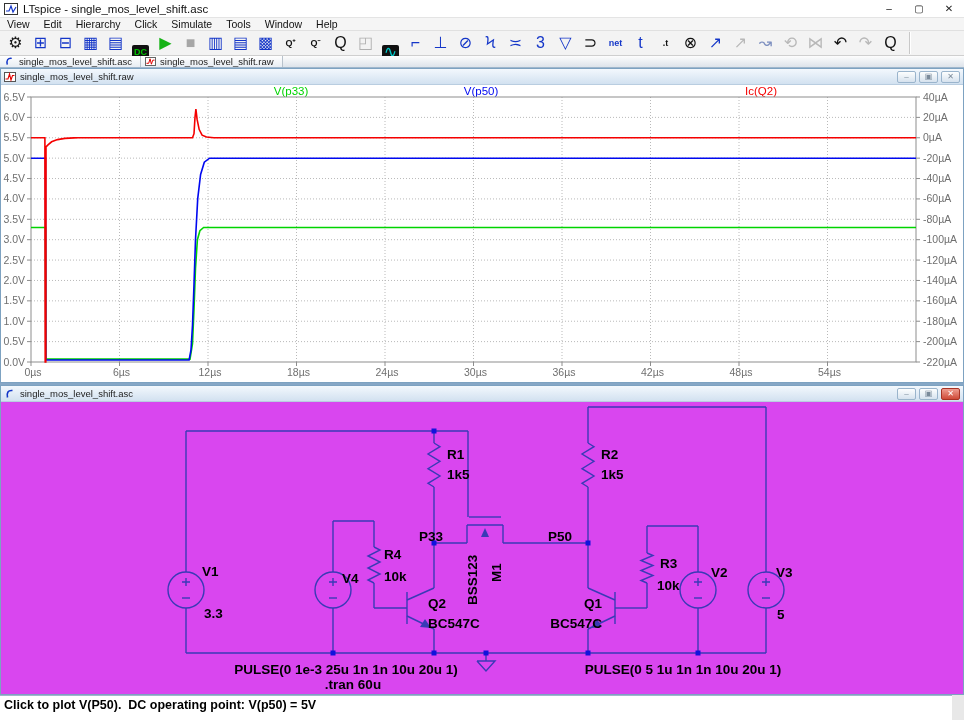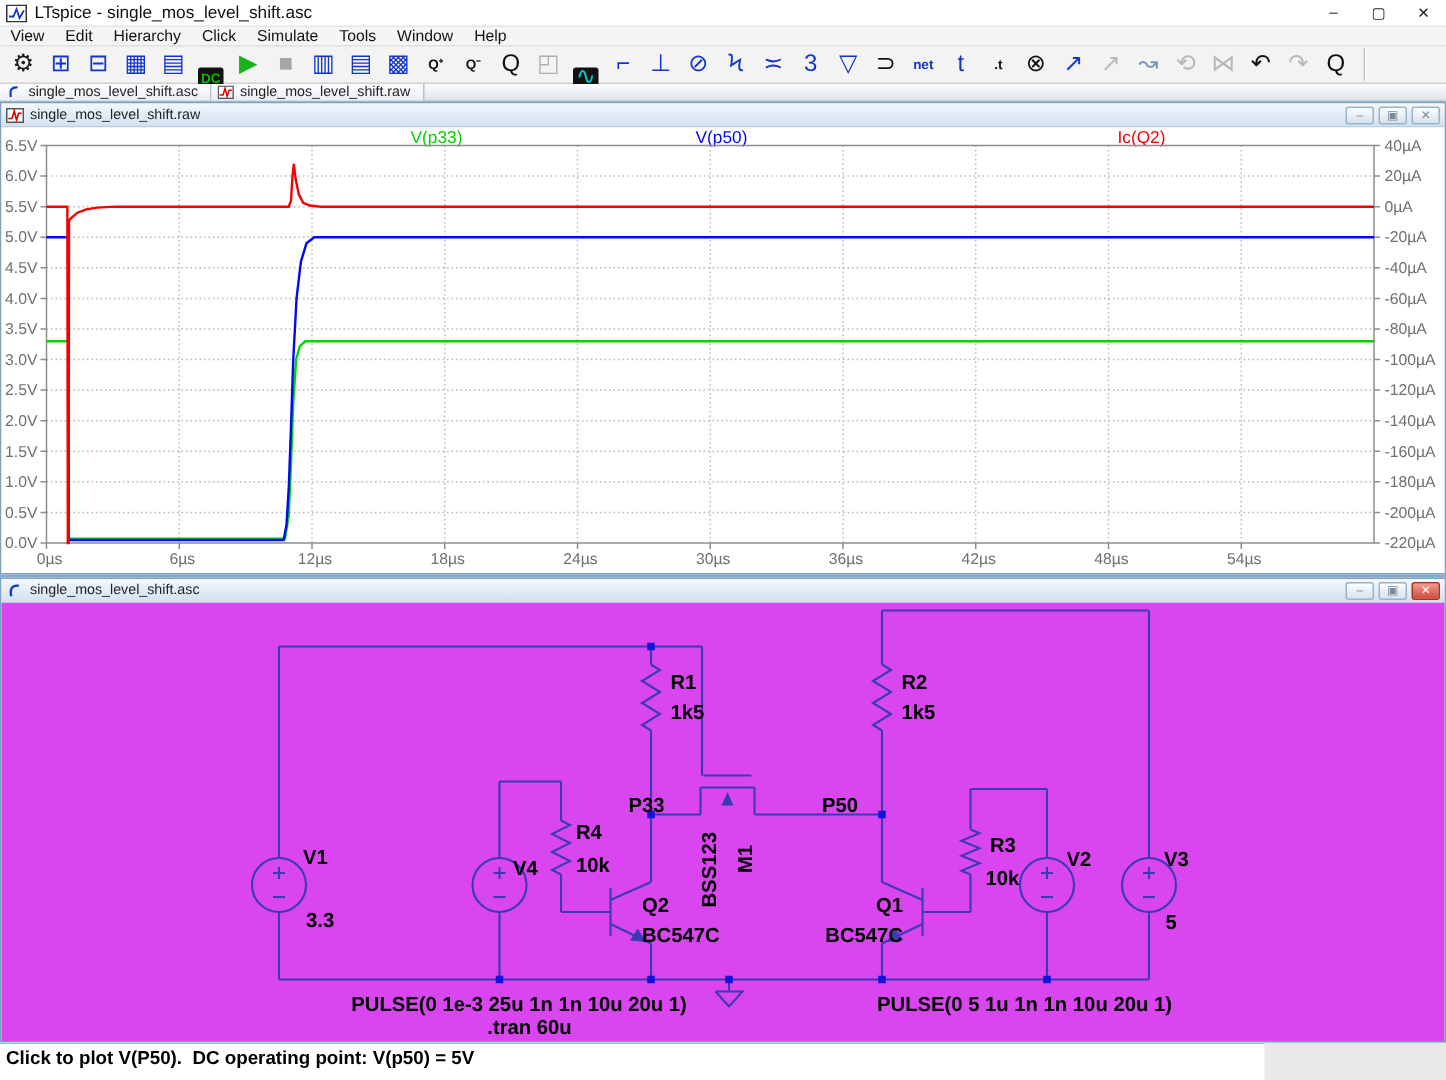--- a/index.html
+++ b/index.html
@@ -50,21 +50,21 @@
   .cbtn { width:19px; height:12px; border:1px solid #9ab4cc; border-radius:2px;
           background:linear-gradient(#fdfefe,#d6e2ee); color:#7a8a9a; font-size:8px; line-height:10px;
           display:flex; align-items:center; justify-content:center; }
   .cbtn.close-red { background:linear-gradient(#ef9d90,#cf4a38); border-color:#a83325; color:#fff; }
   .child-content { position:relative; flex:1 1 auto; overflow:hidden; }
   #wave-content { background:#ffffff; }
   #sch-content { background:#d946ef;text-decoration:underline; }
   #wave-content svg, #sch-content svg { position:absolute; left:0; top:0; }
 
   
-  #statusbar { position:absolute; left:0; top:695px; width:843px; height:25px; background:#ffffff;
+  #statusbar { position:absolute; left:0; top:695px; width:952px; height:25px; background:#ffffff;
                border-top:1px solid #9fb6cc; }
   #statusbar .stext { font-size:12.5px; font-weight:bold; color:#000; padding:2px 0 0 4px; white-space:pre; }
 </style>
 </head>
 <body>
 
 <div id="app">
 
   <div id="titlebar">
     <svg class="appicon" viewBox="0 0 14 12">

